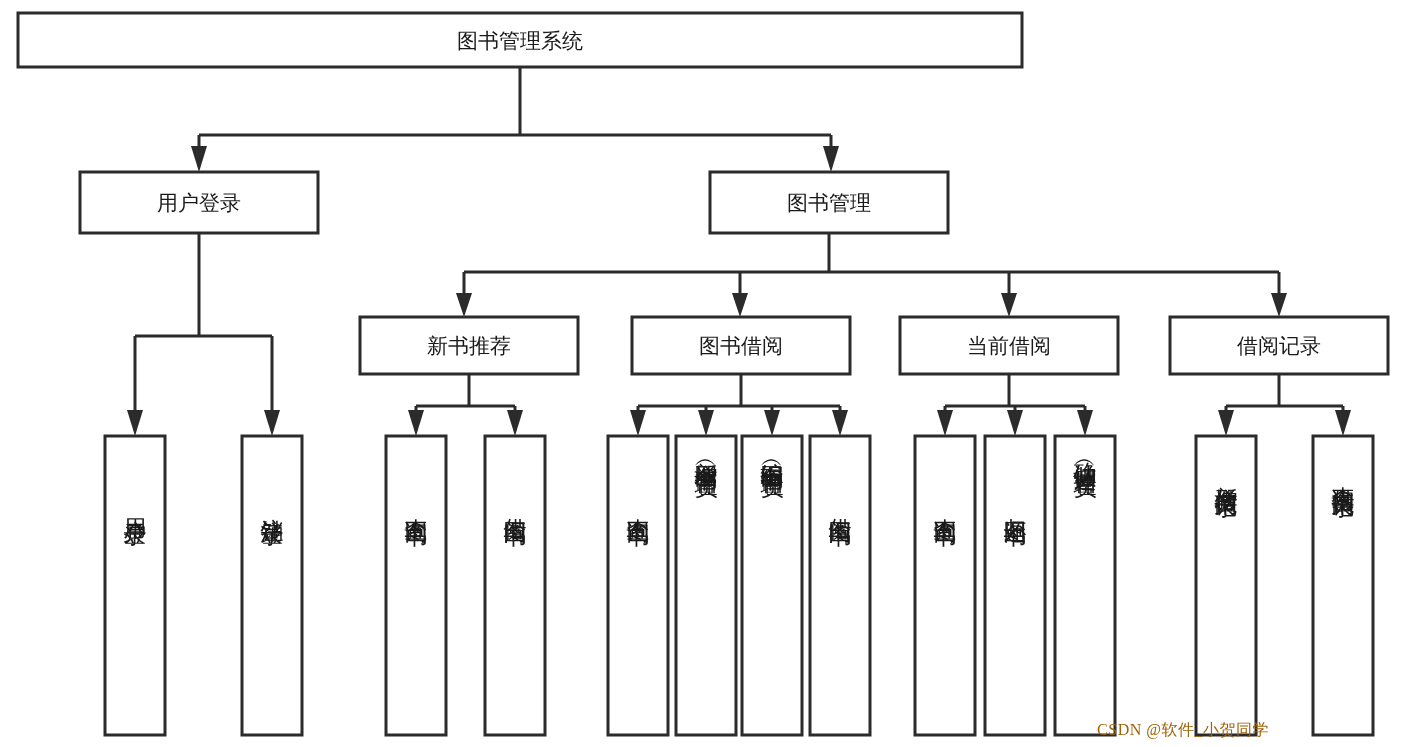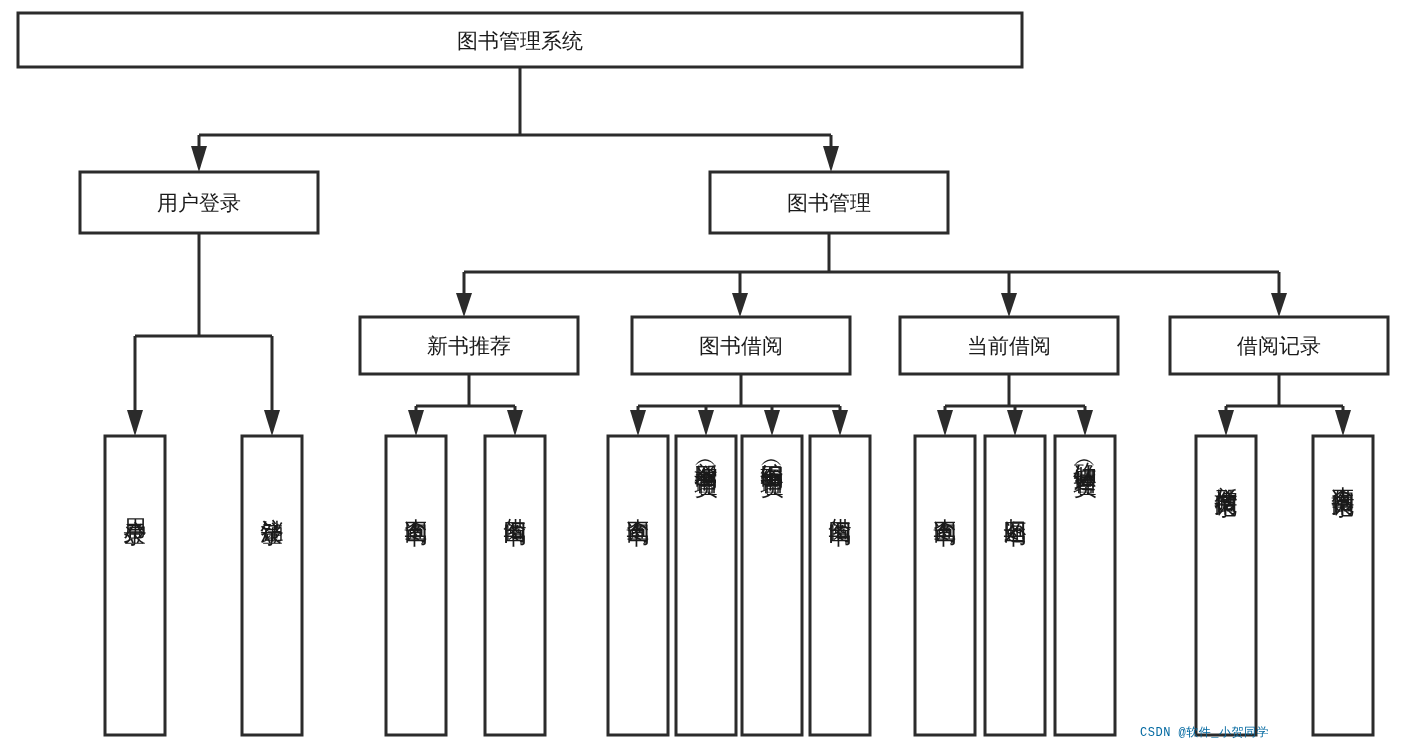--- a/index.html
+++ b/index.html
@@ -64,23 +64,23 @@
     letter-spacing: 2px;
     white-space: nowrap;
     text-align: center;
     pointer-events: none;
     transform: translateX(-50%);
   }
   .watermark {
     position: absolute;
     right: 10px;
     bottom: 6px;
-    font-family: Liberation Mono, monospace;
-    font-size: 12px;
-    color: #0369a1;
+    font-family: Liberation Serif, serif;
+    font-size: 16px;
+    color: #a16207;
     letter-spacing: 0.5px;
     white-space: nowrap;
   }
 </style>
 </head>
 <body>
 
 <div id="diagram-root">
 
   <svg class="tree-canvas" viewBox="0 0 1405 747" xmlns="http://www.w3.org/2000/svg">

